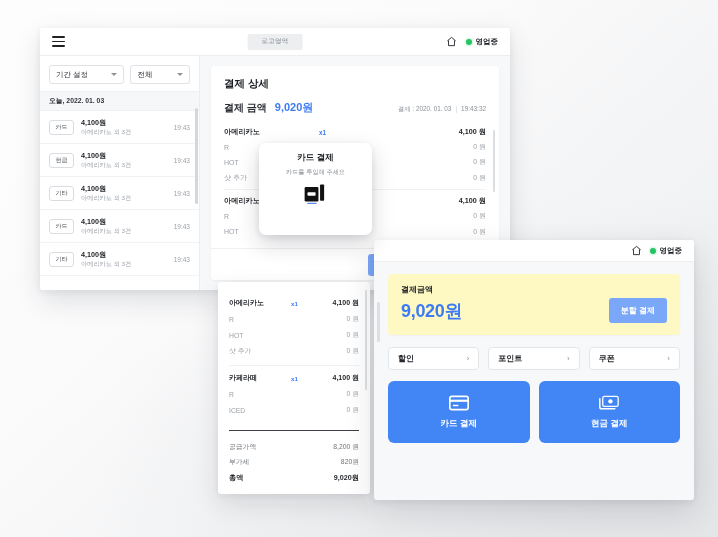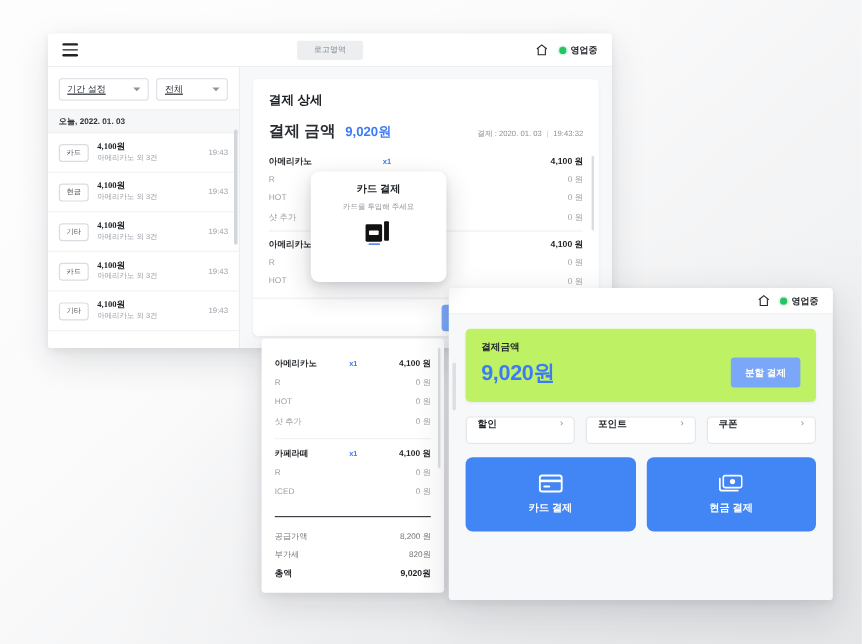--- a/index.html
+++ b/index.html
@@ -42,42 +42,42 @@
   #win-list .body { display: flex; height: calc(100% - 28px); }
 
   
   .listcol { width: 160px; border-right: 1px solid #ebedf0; background: #fff; position: relative; }
   .filters { display: flex; gap: 6px; padding: 9px 9px 7px 9px; }
   .sel {
     flex: 1; height: 19px; border: 1px solid #dfe2e6; border-radius: 3px; background: #fff;
     display: flex; align-items: center; padding: 0 6px; font-size: 7.5px; color: #2b2f35; cursor: pointer;
   }
   .sel:first-child { flex: 1.35; }
-  .sel .cap { flex: 1; text-decoration: underline; }
+  .sel .cap { flex: 1; }
   .caret { width: 0; height: 0; border-left: 3px solid transparent; border-right: 3px solid transparent; border-top: 3.6px solid #8d939b; }
   .daterow { background: #f6f7f8; padding: 4px 9px; font-size: 6.8px; font-weight: bold; color: #32363c; border-top: 1px solid #eef0f2; border-bottom: 1px solid #eef0f2; }
   .txlist { height: 168px; overflow: hidden; }
   .tx { display: flex; align-items: center; gap: 7px; padding: 7px 9px; border-bottom: 1px solid #f1f2f4; cursor: pointer; }
   .tx .badge {
     width: 25px; min-width: 25px; height: 15px; border: 1px solid #d9dde1; border-radius: 3px;
     font-size: 6px; color: #4a4f56; display: flex; align-items: center; justify-content: center;
   }
   .tx .mid { flex: 1; line-height: 1.35; }
-  .tx .amt { font-size: 7.2px; font-weight: bold; color: #1d2025; font-family: Liberation Serif, serif; }
+  .tx .amt { font-size: 7.2px; font-weight: bold; color: #1d2025; }
   .tx .desc { font-size: 6.2px; color: #9ca1a8; }
   .tx .time { font-size: 6.5px; color: #9ca1a8; }
   .list-sb { position: absolute; right: 1.5px; top: 52px; width: 2.5px; height: 96px; border-radius: 2px; background: #d3d6da; }
 
   
   .detailcol { flex: 1; background: #f7f8f9; padding: 10px 11px; position: relative; }
   .detail-card { background: #fff; border-radius: 4px; height: 100%; box-shadow: 0 1px 3px rgba(0,0,0,.05); position: relative; overflow: hidden; }
   .detail-head { padding: 11px 13px 0 13px; }
   .detail-title { font-size: 10.5px; font-weight: bold; color: #1b1e23; }
   .detail-sub { display: flex; align-items: baseline; margin-top: 9px; }
-  .lbl-pay { font-size: 13px; font-weight: bold; color: #2a2e34; }
+  .lbl-pay { font-size: 10px; font-weight: bold; color: #2a2e34; }
   .val-pay { font-size: 11px; font-weight: bold; color: #3d7bf5; margin-left: 8px; }
   .stamp { margin-left: auto; font-size: 6.4px; color: #8c9198; }
   .stamp b { font-weight: normal; }
   .sep-v { color: #c9ced4; margin: 0 4px; }
 
   .detail-lines { padding: 6px 13px 0 13px; }
   .dline { display: flex; align-items: center; font-size: 7px; padding: 2.6px 0; }
   .dline.main { font-weight: bold; color: #1d2025; font-size: 7.2px; padding-top: 6px; }
   .dline .nm { width: 95px; }
   .dline .qty { width: 40px; color: #3d7bf5; font-size: 6.3px; }
@@ -131,31 +131,31 @@
   #win-checkout {
     left: 374px; top: 240px; width: 320px; height: 260px; background: #f7f8f9;
     box-shadow: 0 11px 30px rgba(30,35,50,.14), 0 2px 7px rgba(30,35,50,.07);
   }
   #win-checkout .co-top {
     height: 22px; background: #fff; border-bottom: 1px solid #edeff1;
     display: flex; align-items: center; justify-content: flex-end; gap: 8px; padding: 0 12px;
   }
   .co-inner { padding: 12px 14px; }
   .amount-card {
-    background: #bef264; border-radius: 4px; padding: 10px 13px 12px 13px; display: flex; align-items: flex-end;
+    background: #fef9c3; border-radius: 4px; padding: 10px 13px 12px 13px; display: flex; align-items: flex-end;
     box-shadow: 0 1px 2px rgba(0,0,0,.04);
   }
   .amount-card .ac-l .ac-lbl { font-size: 8px; font-weight: bold; color: #23262b; }
   .amount-card .ac-l .ac-val { font-size: 18px; font-weight: bold; color: #3d7bf5; margin-top: 4px; letter-spacing: -.3px; }
   .btn-split { margin-left: auto; background: #7aa7f7; color: #fff; border: none; border-radius: 3px; font-size: 8px; font-weight: bold; padding: 7px 12px; cursor: pointer; }
 
   .opt-row { display: flex; gap: 9px; margin-top: 12px; }
   .opt-btn {
     flex: 1; background: #fff; border: 1px solid #e3e6e9; border-radius: 4px; height: 23px;
-    display: flex; padding: 0 9px; font-size: 8px; font-weight: bold; color: #23262b; cursor: pointer;
+    display: flex; align-items: center; padding: 0 9px; font-size: 8px; font-weight: bold; color: #23262b; cursor: pointer;
   }
   .opt-btn .chev { margin-left: auto; color: #8d939b; font-size: 8px; font-weight: normal; }
 
   .pay-row { display: flex; gap: 9px; margin-top: 11px; }
   .pay-btn {
     flex: 1; height: 62px; background: #4285f4; border: none; border-radius: 6px; color: #fff; cursor: pointer;
     display: flex; flex-direction: column; align-items: center; justify-content: center; gap: 7px;
   }
   .pay-btn .plabel { font-size: 8.5px; font-weight: bold; }
   .co-sb { position: absolute; left: 3px; top: 62px; width: 2.5px; height: 40px; border-radius: 2px; background: #dcdfe3; }

